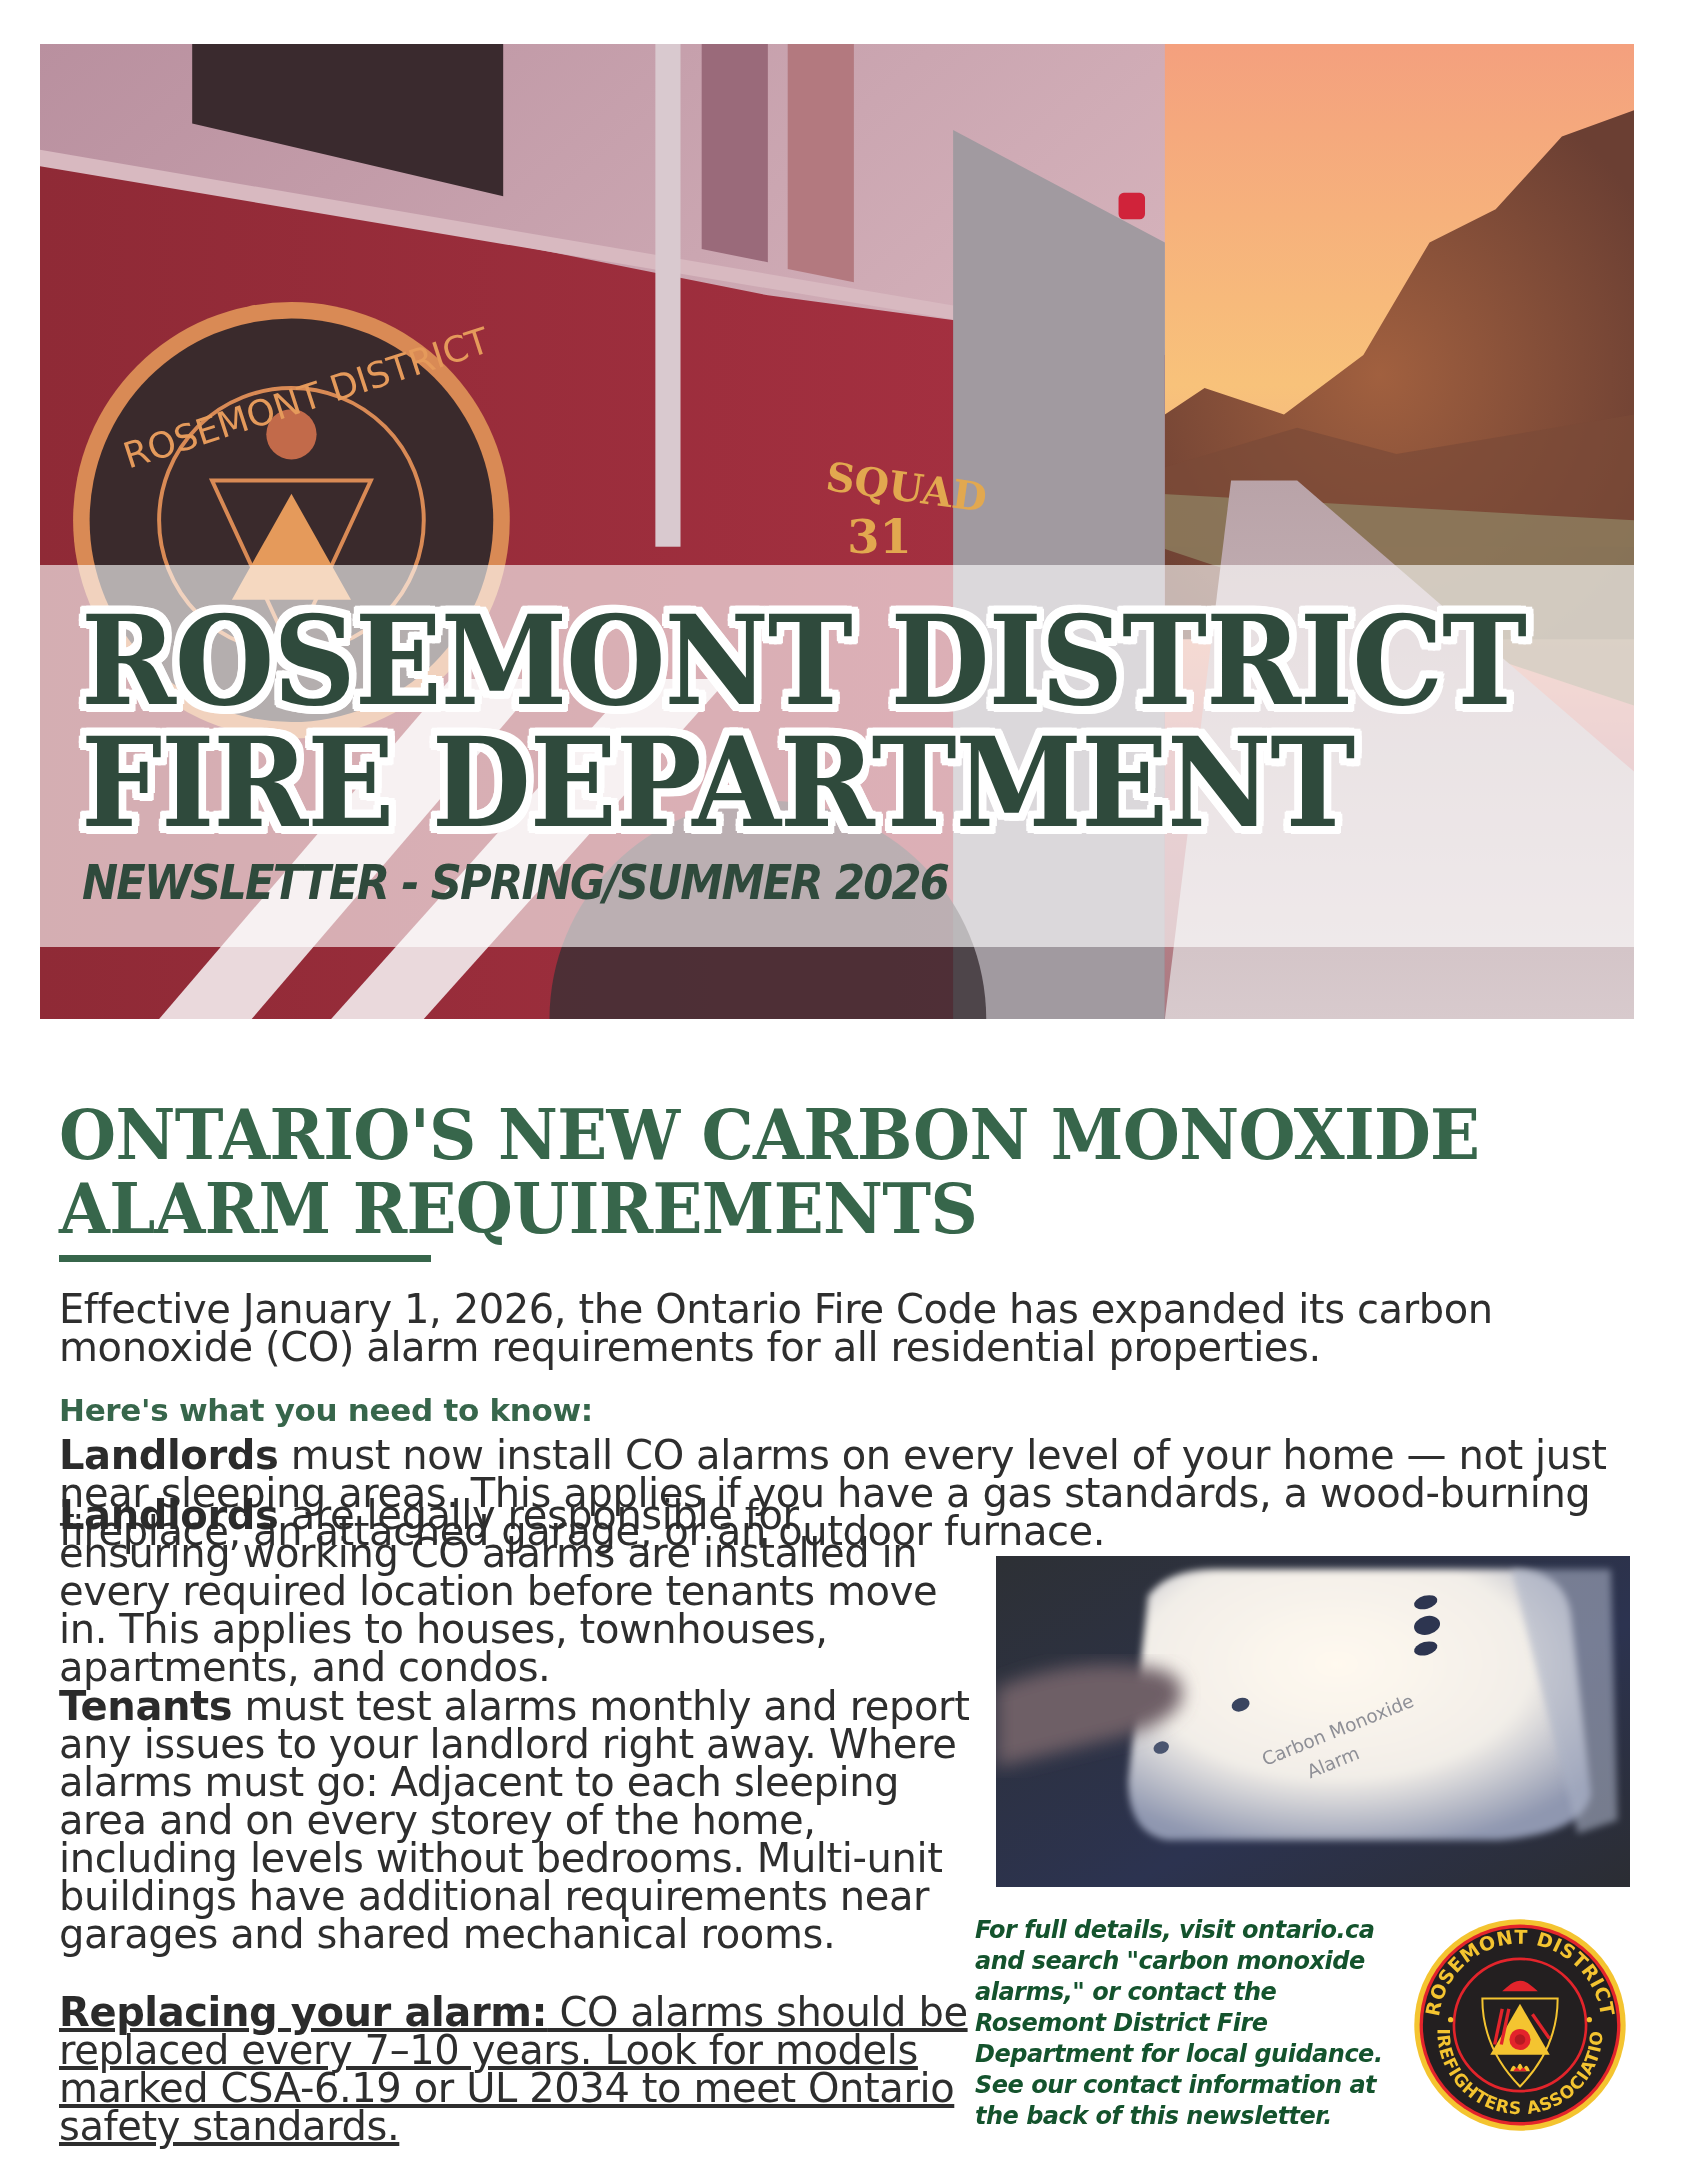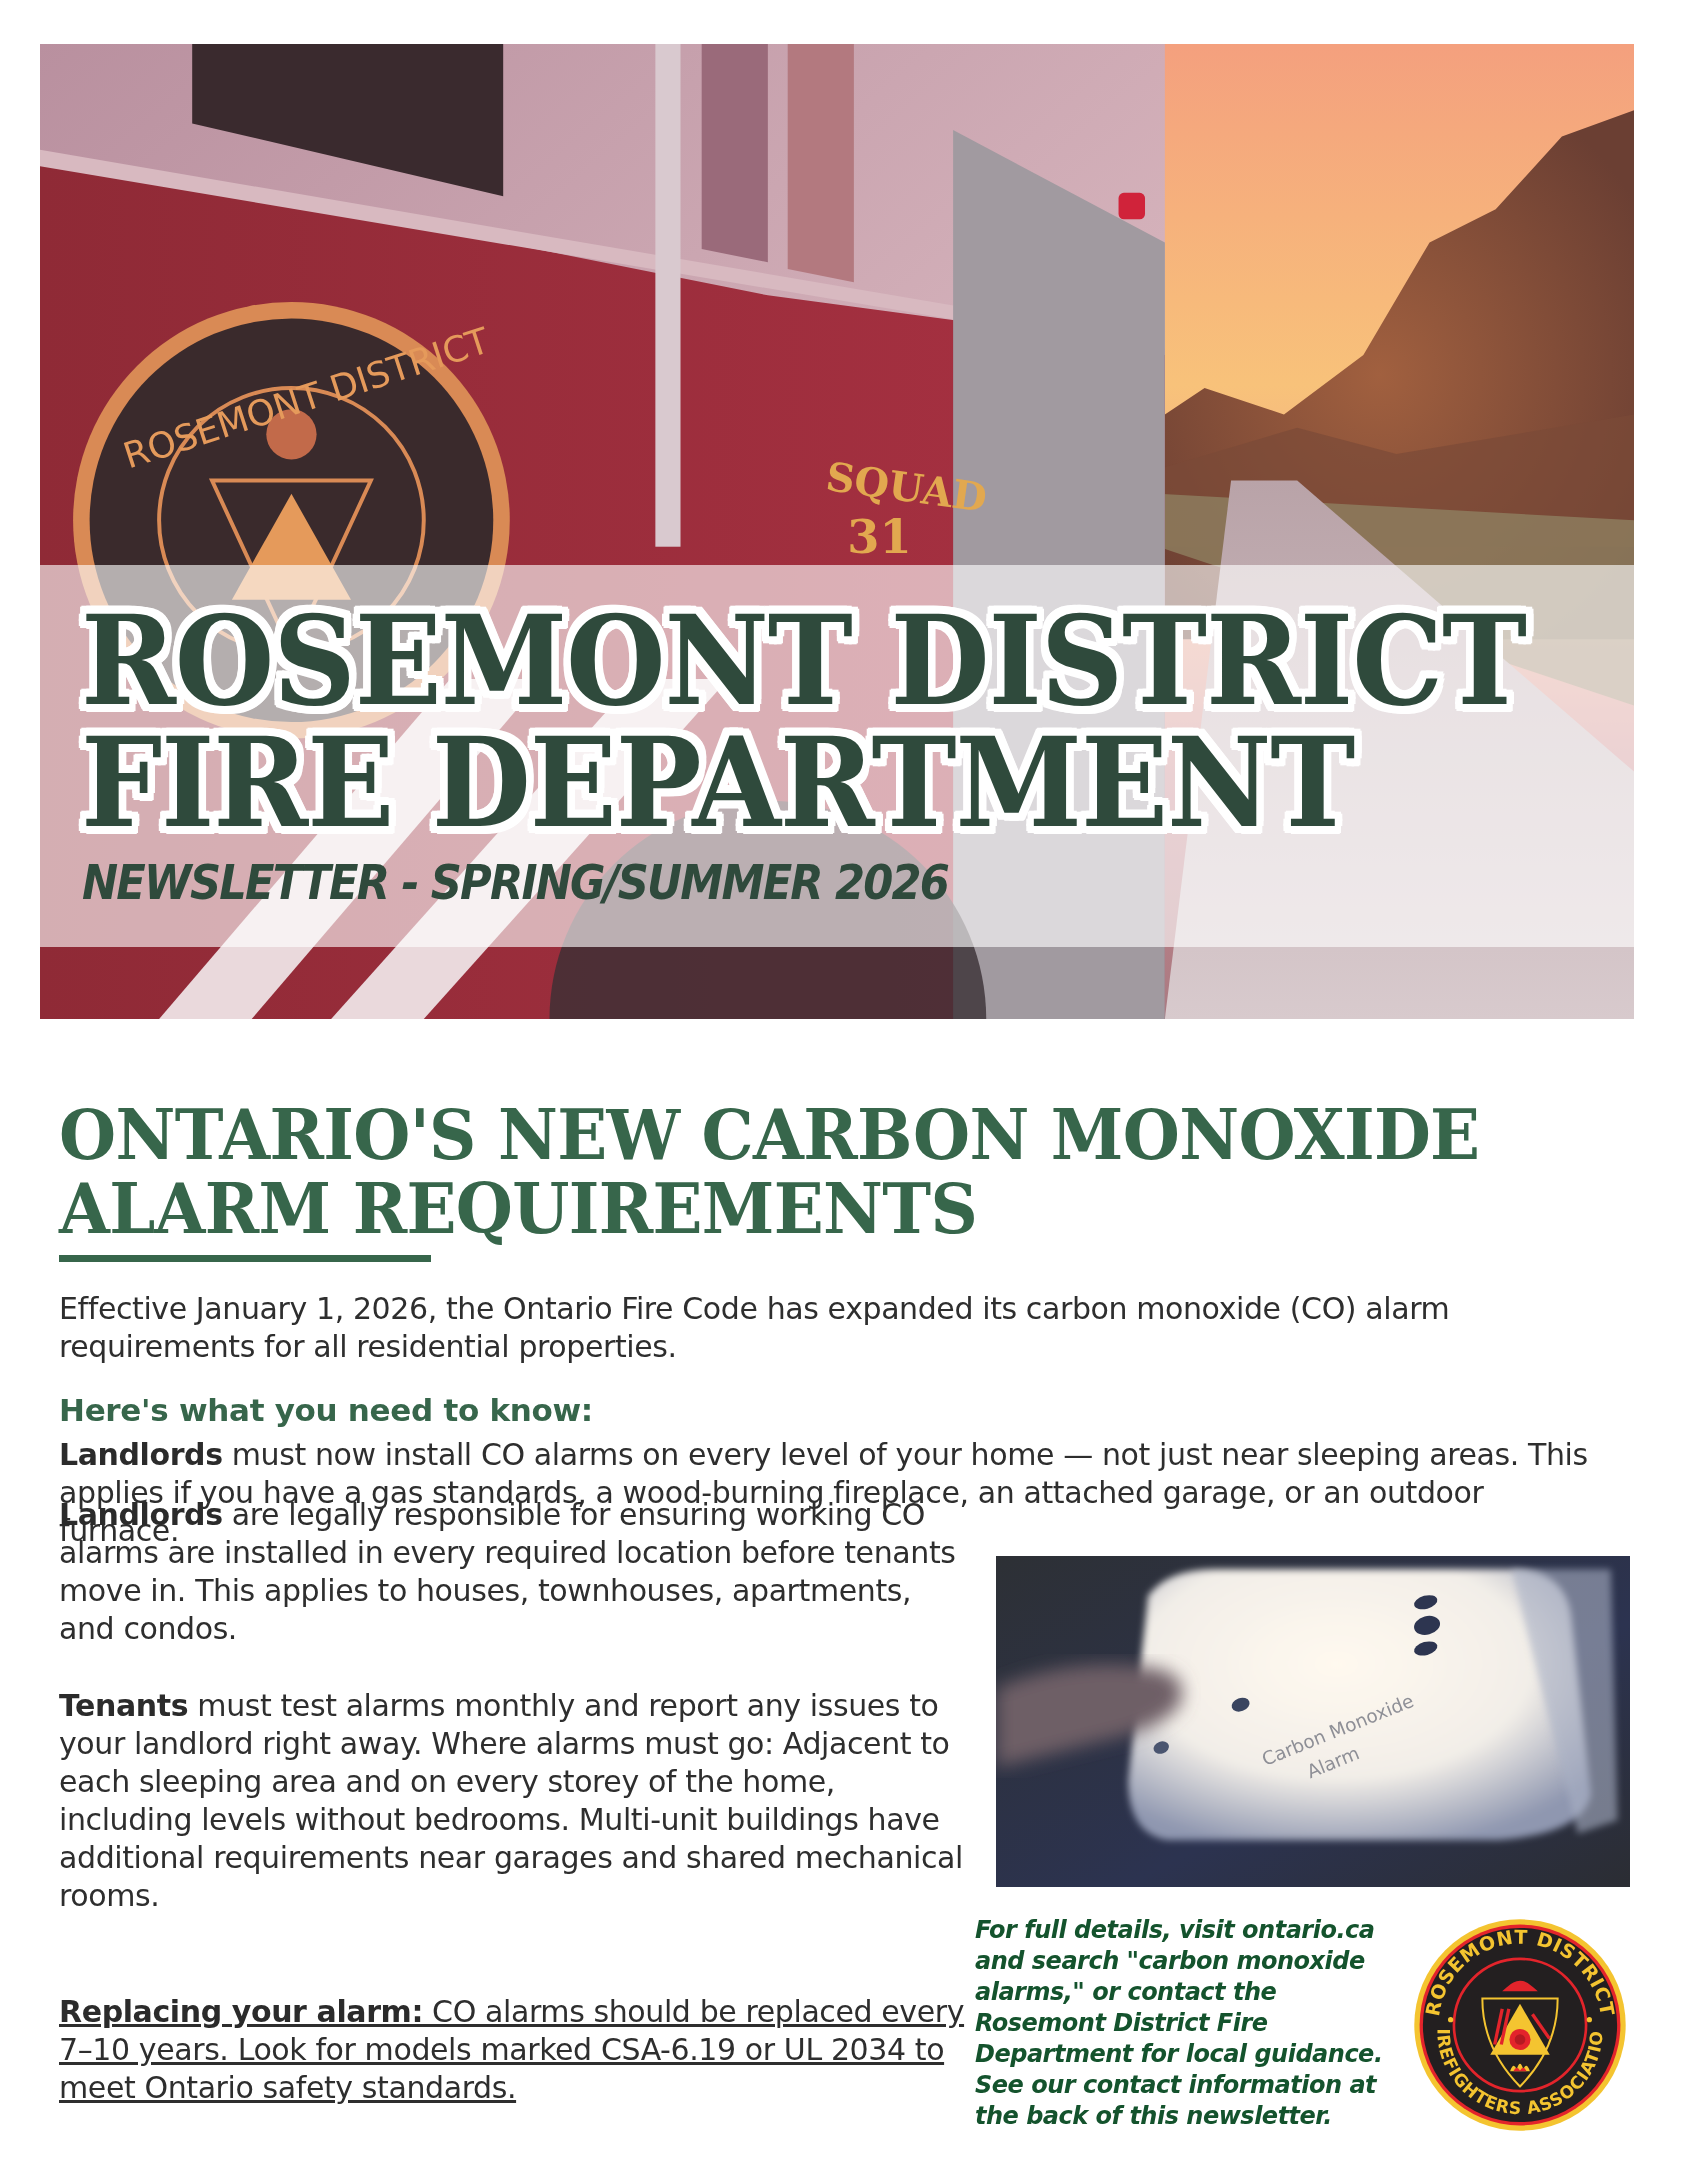--- a/index.html
+++ b/index.html
@@ -41,21 +41,21 @@
     position: absolute; left: 59px; top: 1098px; width: 1522px;
     font-family: "DejaVu Serif", "Liberation Serif", serif; font-weight: 900;
     font-size: 69px; line-height: 74px; color: #37664b; letter-spacing: -0.7px;
     transform: scaleX(0.95); transform-origin: left top;
   }
   .article-heading span { display: block; white-space: nowrap; }
   .heading-rule { position: absolute; left: 59px; top: 1255px; width: 372px; height: 7.3px; background: #37664b; }
 
   .p-text {
     font-family: "DejaVu Sans", "Liberation Sans", sans-serif; font-weight: 400;
-    font-size: 30px; line-height: 38px; color: #2e2e2e; letter-spacing: -0.4px;
+    font-size: 40px; line-height: 38px; color: #2e2e2e; letter-spacing: -0.4px;
   }
   .p-text b { font-weight: 700; color: #2b2b2b; }
   .intro { position: absolute; left: 59px; top: 1290px; width: 1542px; }
   .subhead {
     position: absolute; left: 59px; top: 1390px;
     font-family: "DejaVu Sans", "Liberation Sans", sans-serif; font-weight: 700;
     font-size: 31px; line-height: 40px; color: #37664b; letter-spacing: -0.3px;
   }
   .homeowners { position: absolute; left: 59px; top: 1436px; width: 1548px; }
   .col-left { position: absolute; left: 59px; width: 913px; }

